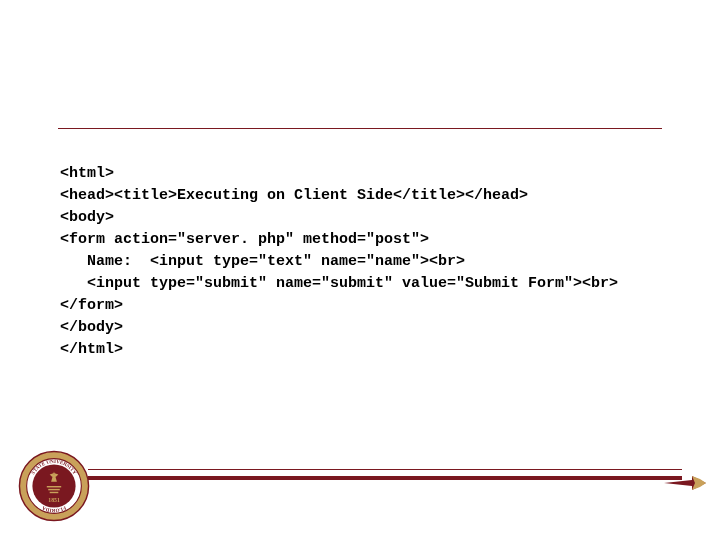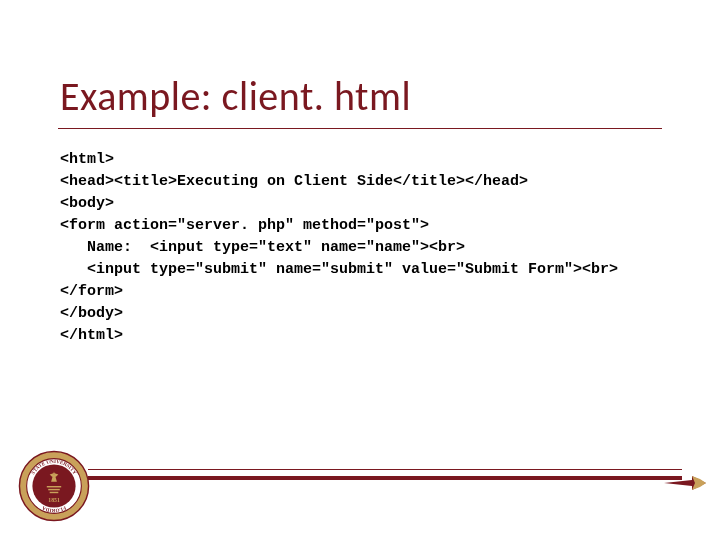--- a/index.html
+++ b/index.html
@@ -29,21 +29,21 @@
   .title-underline {
     position: absolute;
     top: 128px;
     left: 58px;
     width: 604px;
     height: 1px;
     background: #7a1820;
   }
   .code {
     position: absolute;
-    top: 149px;
+    top: 163px;
     left: 60px;
     font-family: "Courier New", Courier, monospace;
     font-size: 15px;
     line-height: 22px;
     font-weight: bold;
     white-space: pre;
     color: #000000;
   }
   .bottom-rule {
     position: absolute;
@@ -67,21 +67,20 @@
     right: 14px;
     width: 44px;
     height: 30px;
   }
 </style>
 </head>
 <body>
 
 <div class="slide">
 
-  <div class="title">Example: client. html</div>
   <div class="title-underline"></div>
 
   <div class="code" id="code-block">&lt;html&gt;
 &lt;head&gt;&lt;title&gt;Executing on Client Side&lt;/title&gt;&lt;/head&gt;
 &lt;body&gt;
 &lt;form action="server. php" method="post"&gt;
    Name:  &lt;input type="text" name="name"&gt;&lt;br&gt;
    &lt;input type="submit" name="submit" value="Submit Form"&gt;&lt;br&gt;
 &lt;/form&gt;
 &lt;/body&gt;

